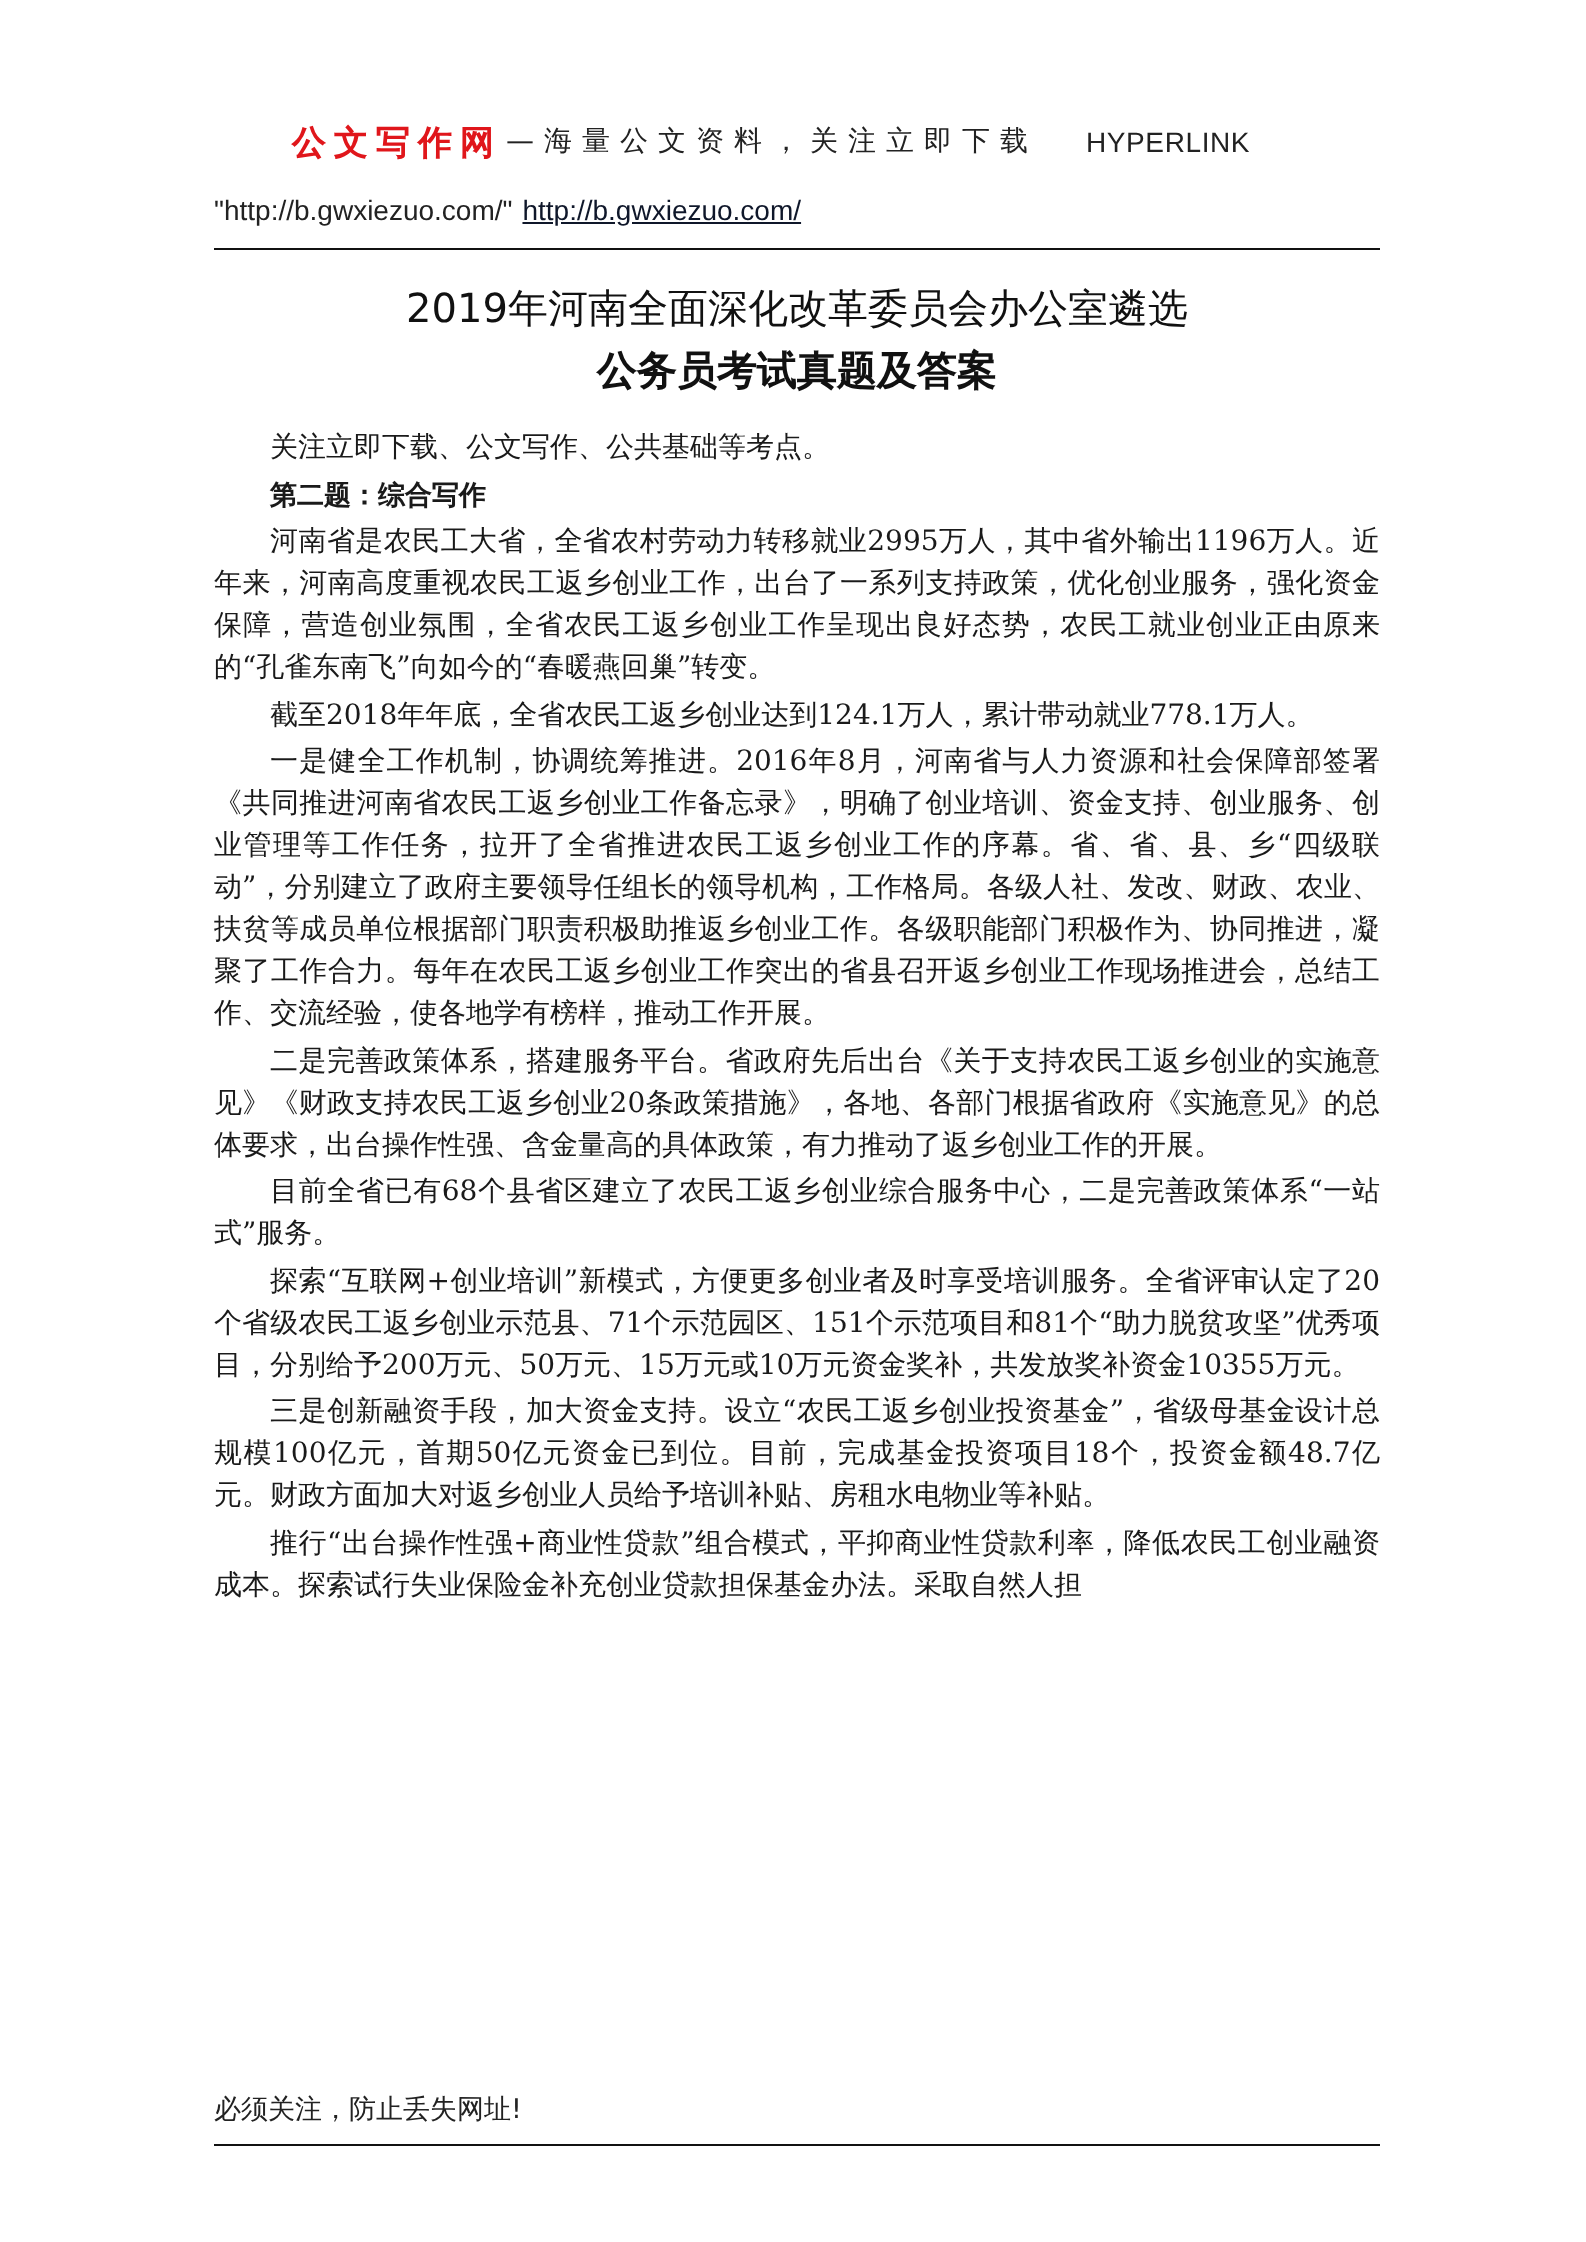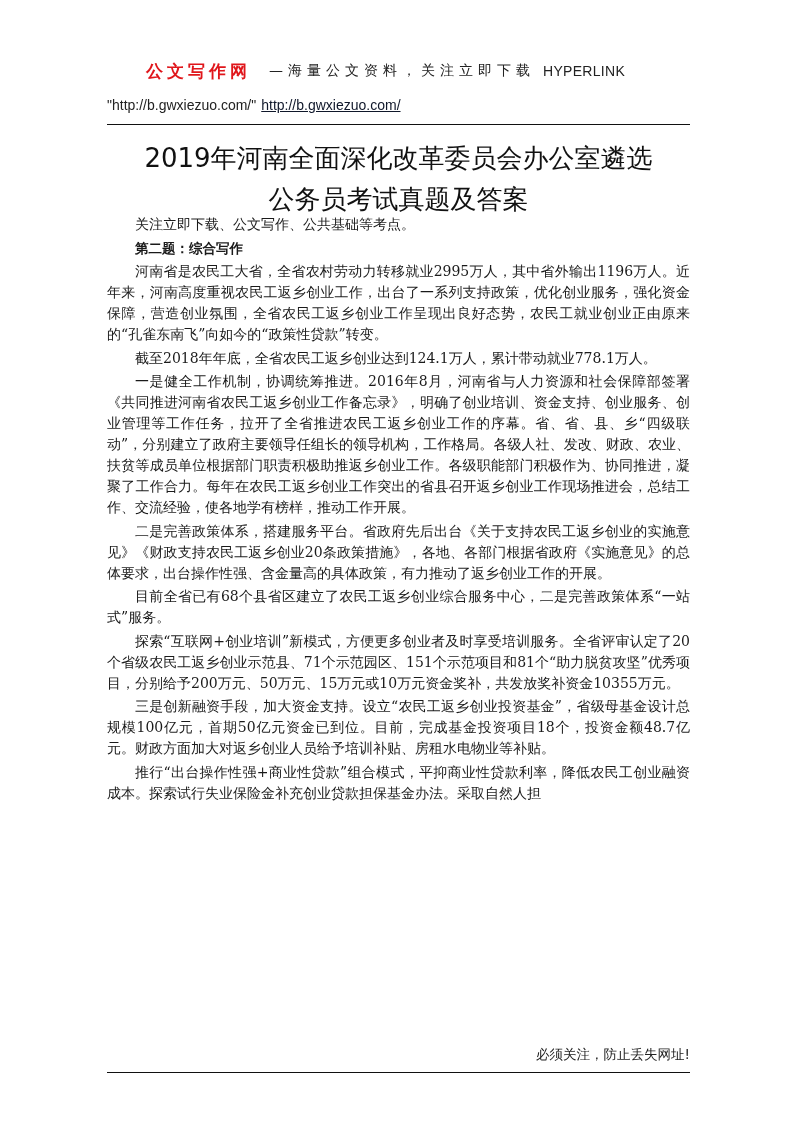--- a/index.html
+++ b/index.html
@@ -4,39 +4,39 @@
 <style>
   html, body { margin: 0; padding: 0; background: #ffffff; }
   body { width: 793px; height: 1121px; position: relative; overflow: hidden;
          font-family: "DejaVu Serif", "Liberation Serif", serif; color: #1a1a1a; }
   .page { position: absolute; left: 0; top: 0; width: 793px; height: 1121px; }
 
   .header { position: absolute; left: 107px; top: 58px; width: 583px; }
   .header-line1 { height: 26px; display: flex; align-items: center; white-space: nowrap; }
   .brand { color: #e0161b; font-family: "DejaVu Sans", sans-serif; font-weight: bold;
            font-size: 17px; letter-spacing: 4px; margin-left: 39px; text-align: center; }
-  .slogan { font-family: "DejaVu Sans", sans-serif; font-size: 14px; letter-spacing: 5px; color: #222; margin-left: 18px; }
-  .hyper { font-family: "Liberation Sans", sans-serif; font-size: 14px; color: #222; margin-left: 8px; letter-spacing: 0.3px; }
+  .slogan { font-family: "DejaVu Sans", sans-serif; font-size: 14px; letter-spacing: 5px; color: #222; margin-left: 2px; }
+  .hyper { font-family: "Liberation Sans", sans-serif; font-size: 14px; color: #222; margin-left: 24px; letter-spacing: 0.3px; }
   .header-line2 { height: 26px; margin-top: 8px; display: flex; align-items: center;
                   font-family: "Liberation Sans", sans-serif; font-size: 14px; color: #222; white-space: nowrap; }
   .url-quoted { margin-right: 5px; }
   .url-link { text-decoration: underline; color: #0f172a; }
   .header-rule { position: absolute; left: 107px; top: 124px; width: 583px; height: 0; border-top: 1.5px solid #111; }
 
   .title { position: absolute; left: 107px; width: 583px; text-align: center;
-           font-family: "DejaVu Sans", sans-serif; font-size: 26px; color: #111; white-space: nowrap; }
+           font-family: "DejaVu Sans", sans-serif; font-size: 20px; color: #111; white-space: nowrap; }
   .title.l1 { top: 141px; }
-  .title.l2 { top: 182px; }
+  .title.l2 { top: 172px; font-weight: bold; }
 
   .body { position: absolute; left: 107px; top: 214px; width: 583px;
           font-family: "DejaVu Serif", "Liberation Serif", serif; font-size: 14px; line-height: 21px; color: #1a1a1a; }
   .body p { margin: 0 0 2.5px 0; text-indent: 28px; text-align: justify; }
   .body p.bold { font-weight: bold; font-family: "DejaVu Sans", sans-serif; font-size: 13.5px; }
 
-  .footer { position: absolute; left: 107px; top: 1046px; width: 583px; text-align: right;
+  .footer { position: absolute; left: 107px; top: 1046px; width: 583px; text-align: left;
             font-family: "DejaVu Sans", sans-serif; font-size: 13.5px; color: #222; }
   .footer-rule { position: absolute; left: 107px; top: 1072px; width: 583px; height: 0; border-top: 1.5px solid #111; }
 </style>
 </head>
 <body>
 
 <div class="page">
 
   <div class="header">
     <div class="header-line1">
@@ -50,21 +50,21 @@
     </div>
   </div>
   <div class="header-rule"></div>
 
   <div class="title l1">2019年河南全面深化改革委员会办公室遴选</div>
   <div class="title l2">公务员考试真题及答案</div>
 
   <div class="body" id="doc-body">
       <p>关注立即下载、公文写作、公共基础等考点。</p>
       <p class="bold">第二题：综合写作</p>
-      <p>河南省是农民工大省，全省农村劳动力转移就业2995万人，其中省外输出1196万人。近年来，河南高度重视农民工返乡创业工作，出台了一系列支持政策，优化创业服务，强化资金保障，营造创业氛围，全省农民工返乡创业工作呈现出良好态势，农民工就业创业正由原来的“孔雀东南飞”向如今的“政策性贷款”转变。</p>
+      <p>河南省是农民工大省，全省农村劳动力转移就业2995万人，其中省外输出1196万人。近年来，河南高度重视农民工返乡创业工作，出台了一系列支持政策，优化创业服务，强化资金保障，营造创业氛围，全省农民工返乡创业工作呈现出良好态势，农民工就业创业正由原来的“孔雀东南飞”向如今的“春暖燕回巢”转变。</p>
       <p>截至2018年年底，全省农民工返乡创业达到124.1万人，累计带动就业778.1万人。</p>
       <p>一是健全工作机制，协调统筹推进。2016年8月，河南省与人力资源和社会保障部签署《共同推进河南省农民工返乡创业工作备忘录》，明确了创业培训、资金支持、创业服务、创业管理等工作任务，拉开了全省推进农民工返乡创业工作的序幕。省、省、县、乡“四级联动”，分别建立了政府主要领导任组长的领导机构，工作格局。各级人社、发改、财政、农业、扶贫等成员单位根据部门职责积极助推返乡创业工作。各级职能部门积极作为、协同推进，凝聚了工作合力。每年在农民工返乡创业工作突出的省县召开返乡创业工作现场推进会，总结工作、交流经验，使各地学有榜样，推动工作开展。</p>
       <p>二是完善政策体系，搭建服务平台。省政府先后出台《关于支持农民工返乡创业的实施意见》《财政支持农民工返乡创业20条政策措施》，各地、各部门根据省政府《实施意见》的总体要求，出台操作性强、含金量高的具体政策，有力推动了返乡创业工作的开展。</p>
       <p>目前全省已有68个县省区建立了农民工返乡创业综合服务中心，二是完善政策体系“一站式”服务。</p>
       <p>探索“互联网+创业培训”新模式，方便更多创业者及时享受培训服务。全省评审认定了20个省级农民工返乡创业示范县、71个示范园区、151个示范项目和81个“助力脱贫攻坚”优秀项目，分别给予200万元、50万元、15万元或10万元资金奖补，共发放奖补资金10355万元。</p>
       <p>三是创新融资手段，加大资金支持。设立“农民工返乡创业投资基金”，省级母基金设计总规模100亿元，首期50亿元资金已到位。目前，完成基金投资项目18个，投资金额48.7亿元。财政方面加大对返乡创业人员给予培训补贴、房租水电物业等补贴。</p>
       <p>推行“出台操作性强+商业性贷款”组合模式，平抑商业性贷款利率，降低农民工创业融资成本。探索试行失业保险金补充创业贷款担保基金办法。采取自然人担</p>
     </div>
 
   <div class="footer">必须关注，防止丢失网址!</div>

